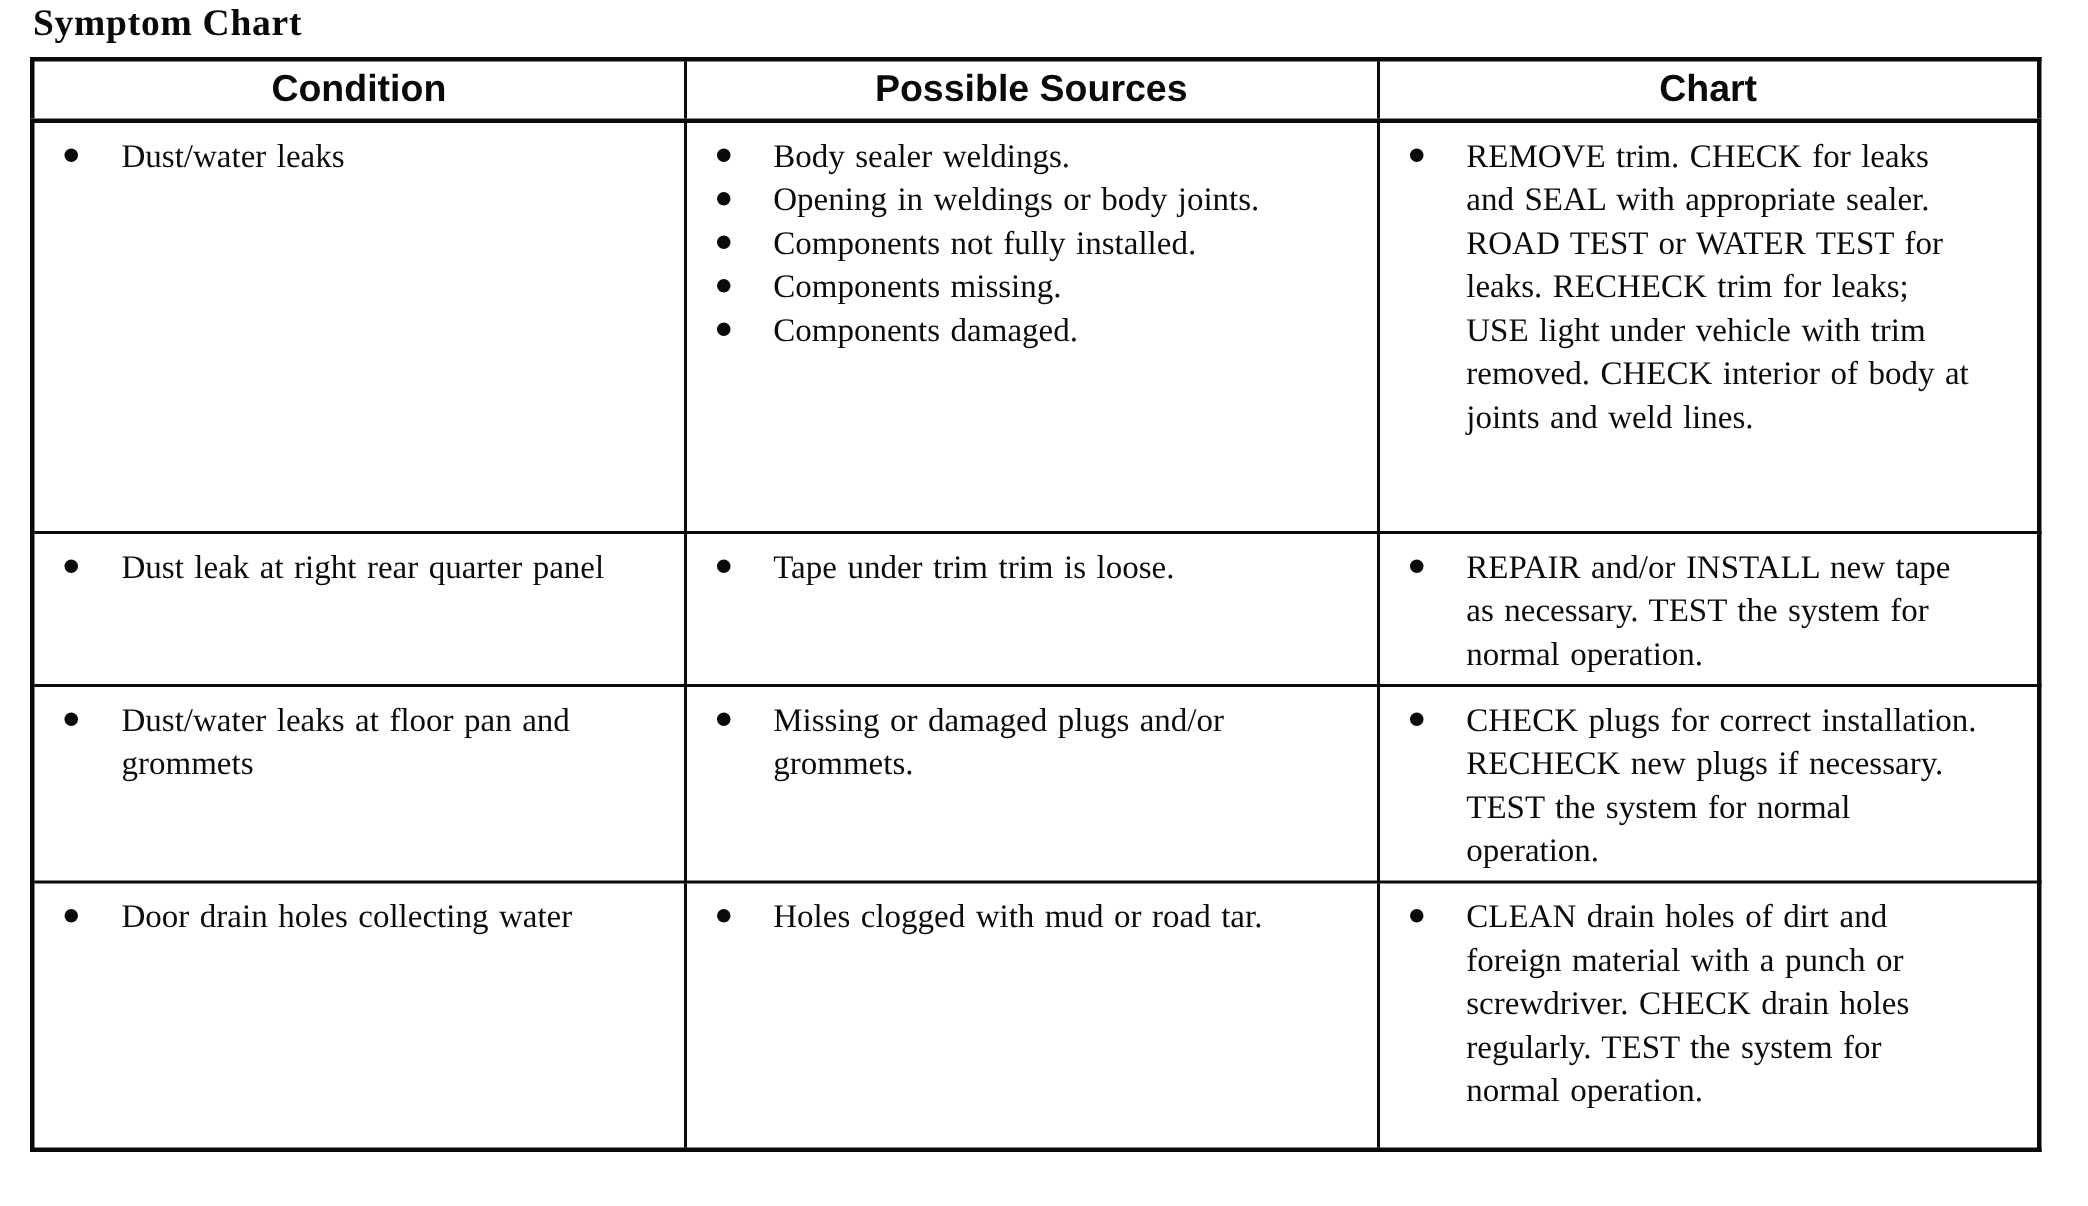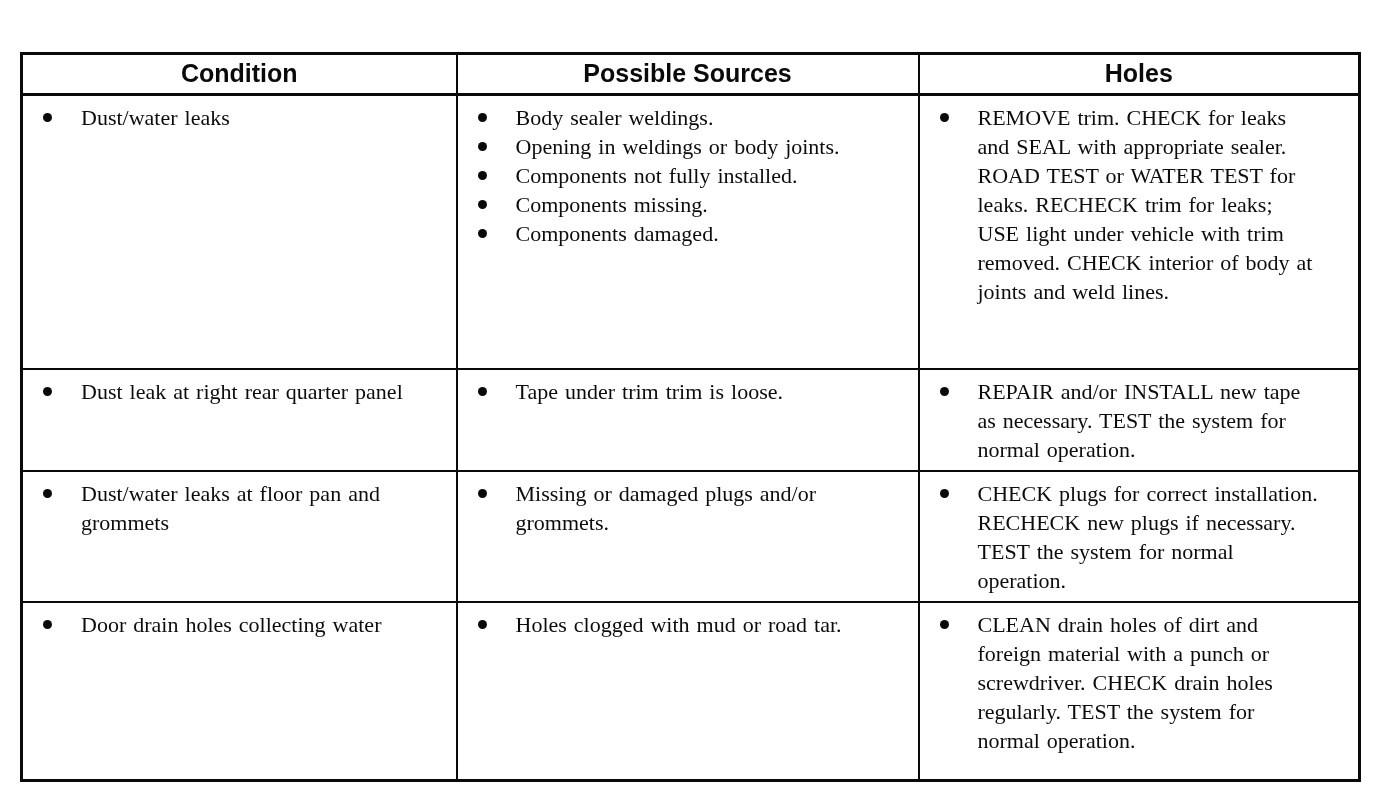--- a/index.html
+++ b/index.html
@@ -24,21 +24,21 @@
     top: 2px;
     font-family: "Liberation Serif", serif;
     font-size: 25px;
     font-weight: bold;
     letter-spacing: 0.5px;
     color: #0a0a0a;
   }
   table.symptom-chart {
     position: absolute;
     left: 20px;
-    top: 52px;
+    top: 38px;
     width: 1338px;
     border-collapse: collapse;
     table-layout: fixed;
     border: 3px solid #0a0a0a;
     background: #ffffff;
   }
   col.c1 { width: 435px; }
   col.c2 { width: 462px; }
   col.c3 { width: 441px; }
   th {
@@ -83,32 +83,33 @@
     height: 9px;
     border-radius: 50%;
     background: #0a0a0a;
   }
 </style>
 </head>
 <body>
 
 <div class="page">
 
+  <div class="doc-title">Symptom Chart</div>
 
   <table class="symptom-chart">
     <colgroup>
       <col class="c1">
         <col class="c2">
         <col class="c3">
     </colgroup>
     <thead>
       <tr>
         <th>Condition</th>
         <th>Possible Sources</th>
-        <th>Holes</th>
+        <th>Chart</th>
       </tr>
     </thead>
     <tbody id="table-body">
         <tr>
           <td>
             <ul class="bullet-list">
               <li class="bullet-item"><span class="bullet-dot"></span><span>Dust/water leaks</span></li>
             </ul>
           </td>
           <td>

